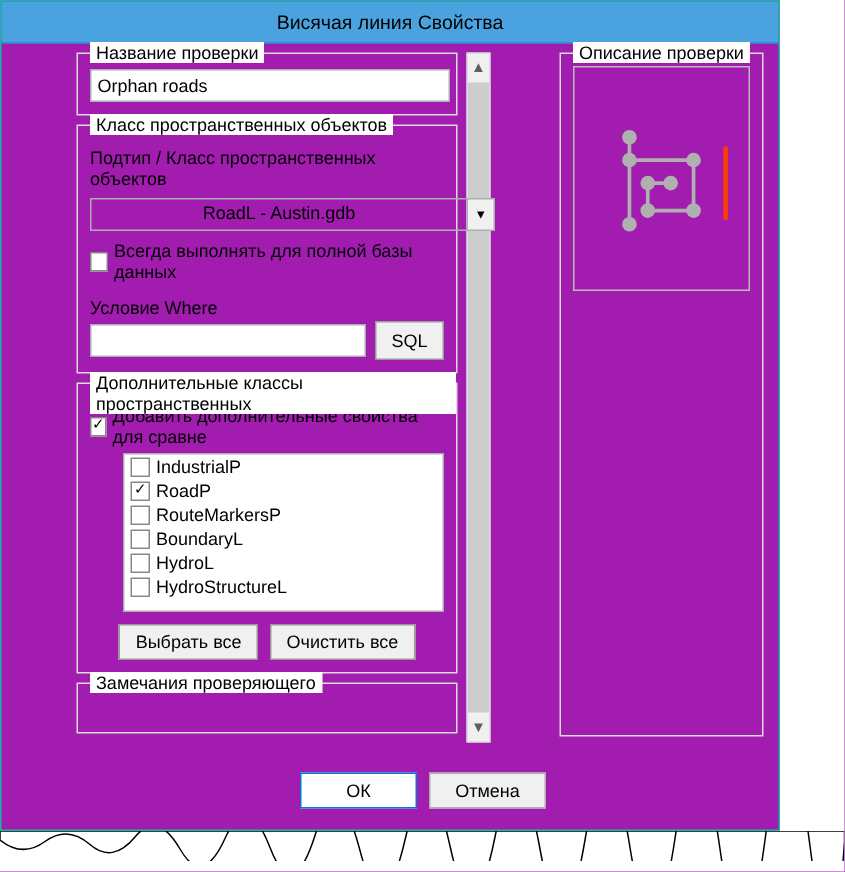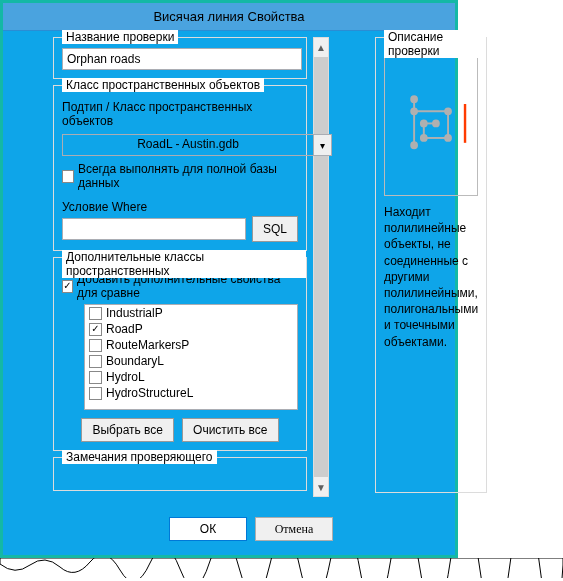--- a/index.html
+++ b/index.html
@@ -4,23 +4,23 @@
 <style>
   * { box-sizing: border-box; }
   body {
     margin: 0;
     font-family: "Segoe UI", Tahoma, sans-serif;
     font-size: 12px;
     background: #fff;
     color: #000;
   }
   .window {
-    width: 458px;
-    border: 3px solid #14b8a6;
-    background: #0ea5e9;
+    width: 520px;
+    border: 1px solid #14b8a6;
+    background: #a21caf;
   }
   .titlebar {
     height: 28px;
     background: #4aa3df;
     color: #000;
     display: flex;
     align-items: center;
     justify-content: center;
     font-size: 13px;
     border-bottom: 1px solid #2a8dd4;
@@ -192,21 +192,21 @@
   .ok-btn {
     width:78px; height:24px;
     border:1px solid #0078d7;
     background:#fff;
     display:flex;align-items:center;justify-content:center;
   }
   .cancel-btn {
     width:78px; height:24px;
     border:1px solid #adadad;
     background:#f0f0f0;
-    display:flex;align-items:center;justify-content:center;font-family:Liberation Serif, serif;
+    display:flex;align-items:center;justify-content:center;
   }
   .torn-edge {
     width:563px;
     height:20px;
   }
   svg { display:block; }
 </style>
 </head>
 <body>
 
@@ -309,21 +309,20 @@
               <circle cx="60" cy="125" r="6"></circle>
               <circle cx="130" cy="55" r="6"></circle>
               <circle cx="130" cy="110" r="6"></circle>
               <circle cx="80" cy="110" r="6"></circle>
               <circle cx="80" cy="80" r="6"></circle>
               <circle cx="105" cy="80" r="6"></circle>
             </g>
             <line x1="165" y1="40" x2="165" y2="120" stroke="#ff3b00" stroke-width="5"></line>
           </svg>
         </div>
-        <div class="desc-text">Находит полилинейные объекты, не соединенные с другими полилинейными, полигональными и точечными объектами.</div>
       </div>
     </div>
   </div>
 
   <div class="bottom-btns">
     <div class="ok-btn">ОК</div>
     <div class="cancel-btn">Отмена</div>
   </div>
 </div>
 

